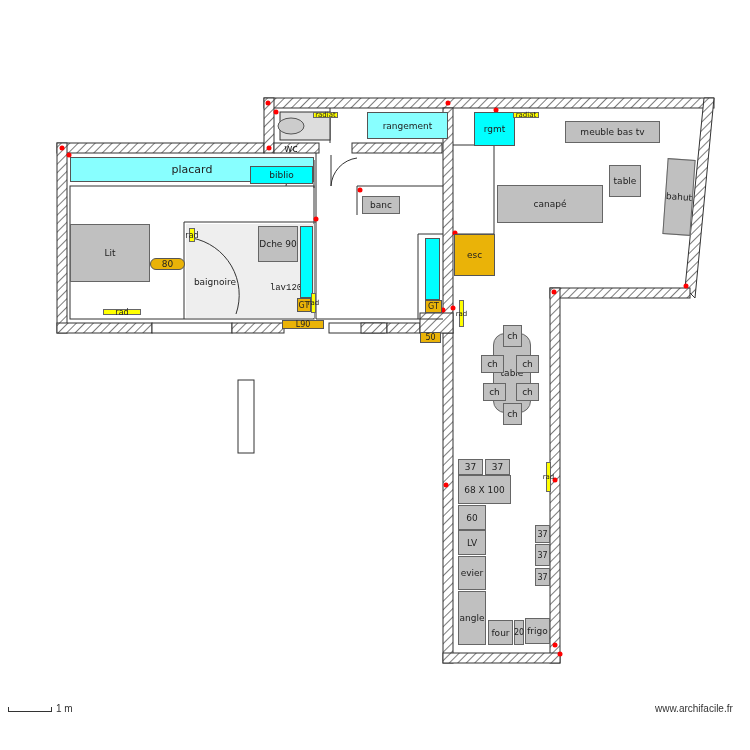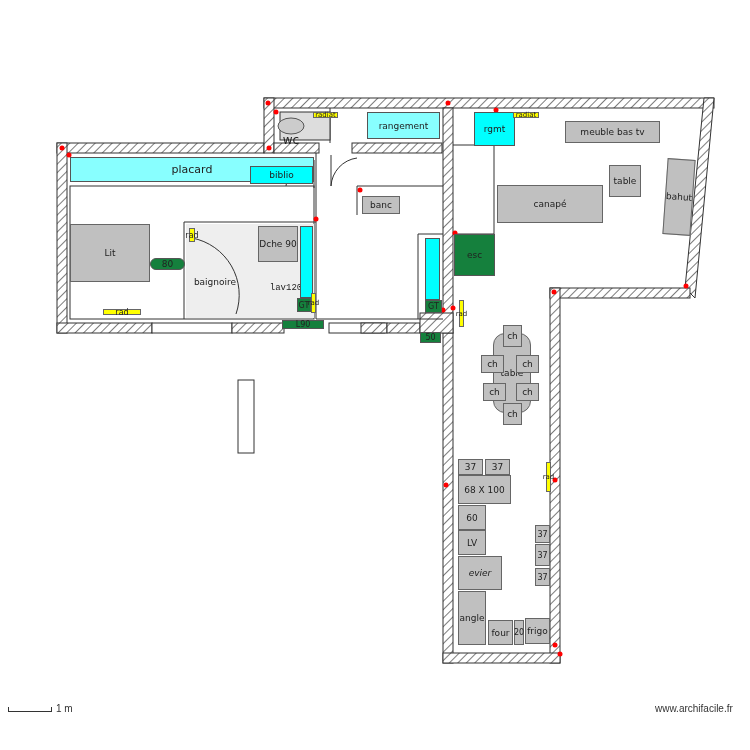--- a/index.html
+++ b/index.html
@@ -2,21 +2,21 @@
 <html><head>
 <meta charset="utf-8">
 <style>
   html,body{margin:0;padding:0;background:#fff;}
   body{width:750px;height:750px;position:relative;overflow:hidden;font-family:"DejaVu Sans",sans-serif;}
   #plan{position:absolute;left:0;top:0;width:750px;height:750px;}
   .lbl{position:absolute;font-size:9px;color:#222;display:flex;align-items:center;justify-content:center;text-align:center;white-space:nowrap;box-sizing:border-box;}
   .furn{background:#c0c0c0;border:1px solid #666;}
   .cyan{background:#8ff;border:1px solid #555;}
   .cyan2{background:#0ff;border:1px solid #555;}
-  .white{background:#15803d;border:1px solid #555;}
+  .white{background:#eab308;border:1px solid #555;}
   .rad{background:#ff0;border:1px solid #666;font-size:8px;}
   .plain{background:transparent;border:none;}
   .foot{position:absolute;font-family:"Liberation Sans",sans-serif;font-size:10px;color:#333;}
 </style>
 </head>
 <body>
 
 <svg id="plan" viewBox="0 0 750 750" xmlns="http://www.w3.org/2000/svg">
   <defs>
     <pattern id="hatch" width="6" height="6" patternUnits="userSpaceOnUse" patternTransform="rotate(45)">
@@ -109,23 +109,23 @@
 
 <div class="lbl rad" style="left:189px;top:228px;width:6px;height:14px;">rad</div>
 <div class="lbl furn" style="left:258px;top:226px;width:40px;height:36px;">Dche 90</div>
 <div class="lbl plain" style="left:190px;top:275px;width:50px;height:14px;">baignoire</div>
 <div class="lbl plain" style="left:270px;top:282px;width:32px;height:12px;font-family:Liberation Mono, monospace;">lav120</div>
 <div class="lbl cyan2" style="left:300px;top:226px;width:13px;height:72px;"></div>
 <div class="lbl white" style="left:297px;top:298px;width:14px;height:14px;font-size:8px;">GT</div>
 <div class="lbl rad" style="left:311px;top:293px;width:5px;height:20px;font-size:7px;">rad</div>
 <div class="lbl white" style="left:282px;top:320px;width:42px;height:9px;font-size:8px;">L90</div>
 
-<div class="lbl plain" style="left:280px;top:128px;width:22px;height:24px;font-size:12px;">wc</div>
+<div class="lbl plain" style="left:280px;top:136px;width:22px;height:24px;font-size:10px;">wc</div>
 <div class="lbl rad" style="left:313px;top:112px;width:25px;height:6px;font-size:7px;">radiat</div>
-<div class="lbl cyan" style="left:367px;top:112px;width:73px;height:27px;">rangement</div>
+<div class="lbl cyan" style="left:367px;top:112px;width:81px;height:27px;">rangement</div>
 <div class="lbl furn" style="left:362px;top:196px;width:38px;height:18px;text-align:right;">banc</div>
 <div class="lbl cyan2" style="left:425px;top:238px;width:15px;height:62px;"></div>
 <div class="lbl white" style="left:425px;top:300px;width:17px;height:13px;font-size:8px;">GT</div>
 <div class="lbl white" style="left:420px;top:332px;width:21px;height:11px;font-size:8px;">50</div>
 <div class="lbl rad" style="left:459px;top:300px;width:5px;height:27px;font-size:7px;">rad</div>
 
 <div class="lbl cyan2" style="left:474px;top:112px;width:41px;height:34px;">rgmt</div>
 <div class="lbl rad" style="left:513px;top:112px;width:26px;height:6px;font-size:7px;">radiat</div>
 <div class="lbl furn" style="left:565px;top:113px;width:95px;height:22px;margin-top:8px;">meuble bas tv</div>
 <div class="lbl furn" style="left:497px;top:185px;width:106px;height:38px;">canapé</div>
@@ -139,21 +139,21 @@
 <div class="lbl furn" style="left:516px;top:355px;width:23px;height:18px;">ch</div>
 <div class="lbl furn" style="left:483px;top:383px;width:23px;height:18px;">ch</div>
 <div class="lbl furn" style="left:516px;top:383px;width:23px;height:18px;">ch</div>
 <div class="lbl furn" style="left:503px;top:403px;width:19px;height:22px;">ch</div>
 
 <div class="lbl furn" style="left:458px;top:459px;width:25px;height:16px;">37</div>
 <div class="lbl furn" style="left:485px;top:459px;width:25px;height:16px;">37</div>
 <div class="lbl furn" style="left:458px;top:475px;width:53px;height:29px;">68 X 100</div>
 <div class="lbl furn" style="left:458px;top:505px;width:28px;height:25px;">60</div>
 <div class="lbl furn" style="left:458px;top:530px;width:28px;height:25px;">LV</div>
-<div class="lbl furn" style="left:458px;top:556px;width:44px;height:34px;font-style:italic;">evier</div>
+<div class="lbl furn" style="left:458px;top:556px;width:28px;height:34px;">evier</div>
 <div class="lbl furn" style="left:458px;top:591px;width:28px;height:54px;">angle</div>
 <div class="lbl furn" style="left:488px;top:620px;width:25px;height:25px;">four</div>
 <div class="lbl furn" style="left:514px;top:620px;width:10px;height:25px;font-size:8px;">20</div>
 <div class="lbl furn" style="left:525px;top:618px;width:25px;height:26px;">frigo</div>
 <div class="lbl furn" style="left:535px;top:525px;width:15px;height:18px;font-size:8px;">37</div>
 <div class="lbl furn" style="left:535px;top:544px;width:15px;height:22px;font-size:8px;">37</div>
 <div class="lbl furn" style="left:535px;top:568px;width:15px;height:18px;font-size:8px;">37</div>
 <div class="lbl rad" style="left:546px;top:462px;width:5px;height:30px;font-size:7px;">rad</div>
 
 <div style="position:absolute;left:8px;top:707px;width:42px;height:4px;border:1px solid #333;border-top:none;"></div>

